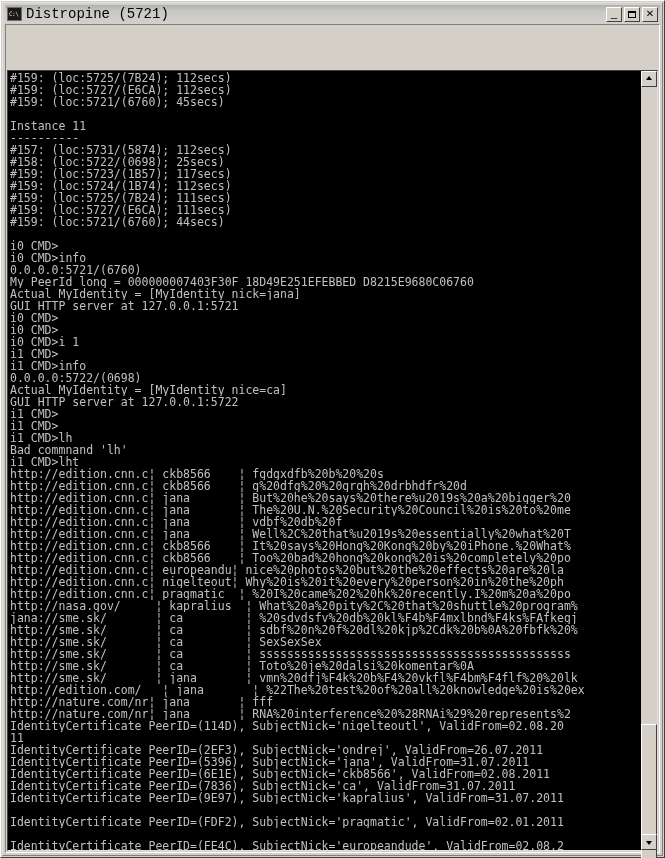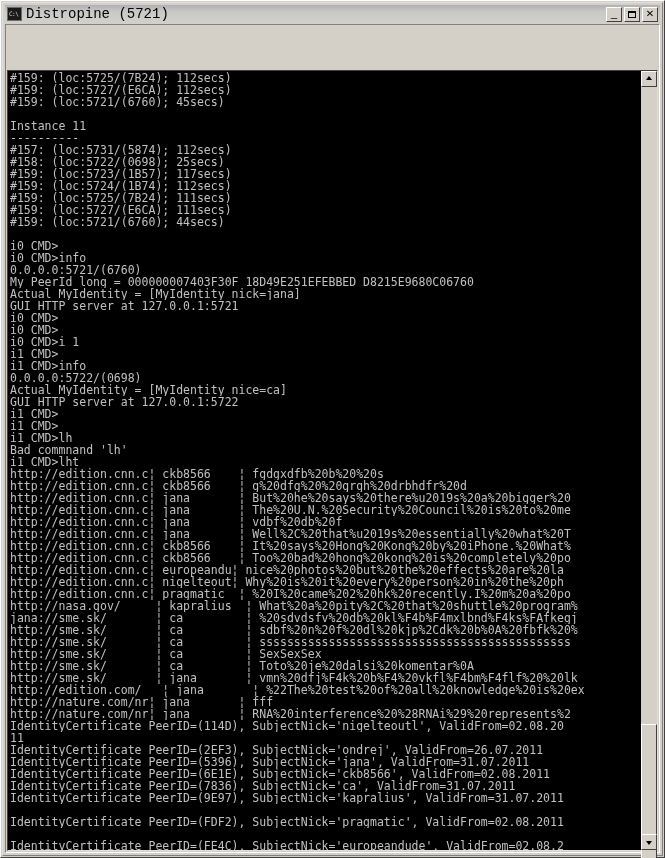--- a/index.html
+++ b/index.html
@@ -286,36 +286,36 @@
             <div class="line">http://edition.cnn.c¦ jana       ¦ vdbf%20db%20f</div>
             <div class="line">http://edition.cnn.c¦ jana       ¦ Well%2C%20that%u2019s%20essentially%20what%20T</div>
             <div class="line">http://edition.cnn.c¦ ckb8566    ¦ It%20says%20Hong%20Kong%20by%20iPhone.%20What%</div>
             <div class="line">http://edition.cnn.c¦ ckb8566    ¦ Too%20bad%20hong%20kong%20is%20completely%20po</div>
             <div class="line">http://edition.cnn.c¦ europeandu¦ nice%20photos%20but%20the%20effects%20are%20la</div>
             <div class="line">http://edition.cnn.c¦ nigelteout¦ Why%20is%20it%20every%20person%20in%20the%20ph</div>
             <div class="line">http://edition.cnn.c¦ pragmatic  ¦ %20I%20came%202%20hk%20recently.I%20m%20a%20po</div>
             <div class="line">http://nasa.gov/     ¦ kapralius  ¦ What%20a%20pity%2C%20that%20shuttle%20program%</div>
             <div class="line">jana://sme.sk/       ¦ ca         ¦ %20sdvdsfv%20db%20kl%F4b%F4mxlbnd%F4ks%FAfkegj</div>
             <div class="line">http://sme.sk/       ¦ ca         ¦ sdbf%20n%20f%20dl%20kjp%2Cdk%20b%0A%20fbfk%20%</div>
+            <div class="line">http://sme.sk/       ¦ ca         ¦ SexSexSex</div>
             <div class="line">http://sme.sk/       ¦ ca         ¦ sssssssssssssssssssssssssssssssssssssssssssss</div>
-            <div class="line">http://sme.sk/       ¦ ca         ¦ SexSexSex</div>
             <div class="line">http://sme.sk/       ¦ ca         ¦ Toto%20je%20dalsi%20komentar%0A</div>
             <div class="line">http://sme.sk/       ¦ jana       ¦ vmn%20dfj%F4k%20b%F4%20vkfl%F4bm%F4flf%20%20lk</div>
             <div class="line">http://edition.com/   ¦ jana       ¦ %22The%20test%20of%20all%20knowledge%20is%20ex</div>
             <div class="line">http://nature.com/nr¦ jana       ¦ fff</div>
             <div class="line">http://nature.com/nr¦ jana       ¦ RNA%20interference%20%28RNAi%29%20represents%2</div>
             <div class="line">IdentityCertificate PeerID=(114D), SubjectNick='nigelteoutl', ValidFrom=02.08.20</div>
             <div class="line">11</div>
             <div class="line">IdentityCertificate PeerID=(2EF3), SubjectNick='ondrej', ValidFrom=26.07.2011</div>
             <div class="line">IdentityCertificate PeerID=(5396), SubjectNick='jana', ValidFrom=31.07.2011</div>
             <div class="line">IdentityCertificate PeerID=(6E1E), SubjectNick='ckb8566', ValidFrom=02.08.2011</div>
             <div class="line">IdentityCertificate PeerID=(7836), SubjectNick='ca', ValidFrom=31.07.2011</div>
             <div class="line">IdentityCertificate PeerID=(9E97), SubjectNick='kapralius', ValidFrom=31.07.2011</div>
             <div class="line blank">&nbsp;</div>
-            <div class="line">IdentityCertificate PeerID=(FDF2), SubjectNick='pragmatic', ValidFrom=02.08.2011</div>
+            <div class="line">IdentityCertificate PeerID=(FDF2), SubjectNick='pragmatic', ValidFrom=02.01.2011</div>
             <div class="line blank">&nbsp;</div>
             <div class="line">IdentityCertificate PeerID=(FE4C), SubjectNick='europeandude', ValidFrom=02.08.2</div>
             <div class="line">005</div>
             <div class="line">i1 CMD&gt;</div>
           </div>
 
         <div class="scrollbar">
           <div class="sb-btn up"></div>
           <div class="sb-thumb" id="sb-thumb" style="height: 138px; top: 653px;"></div>
           <div class="sb-btn down"></div>

